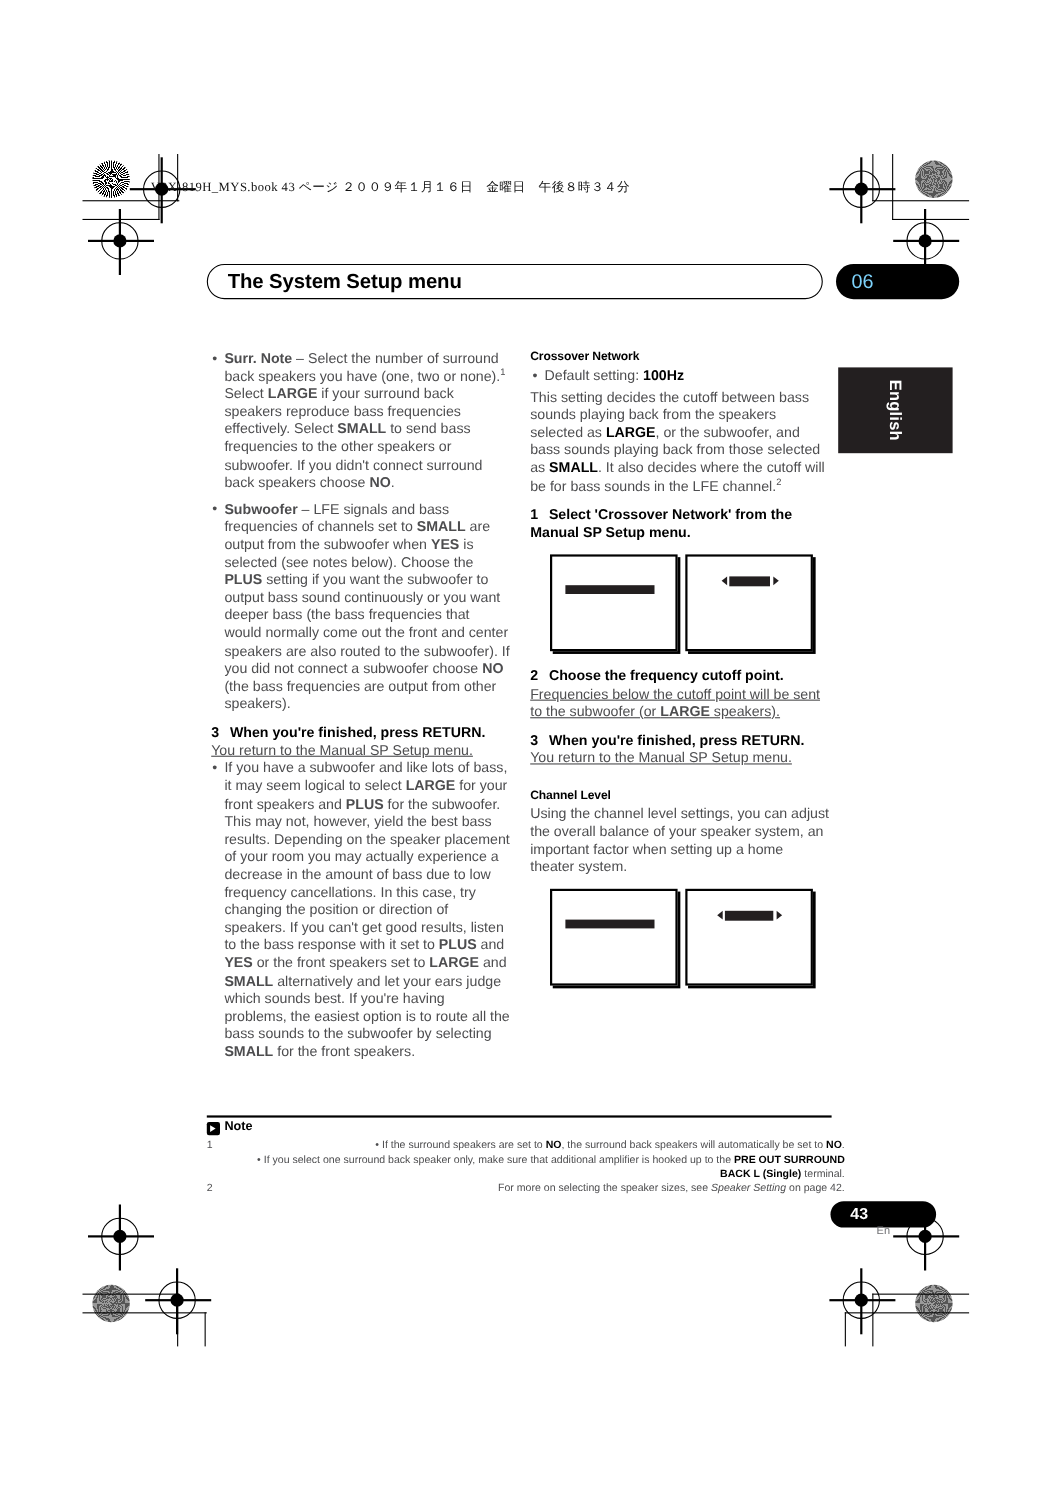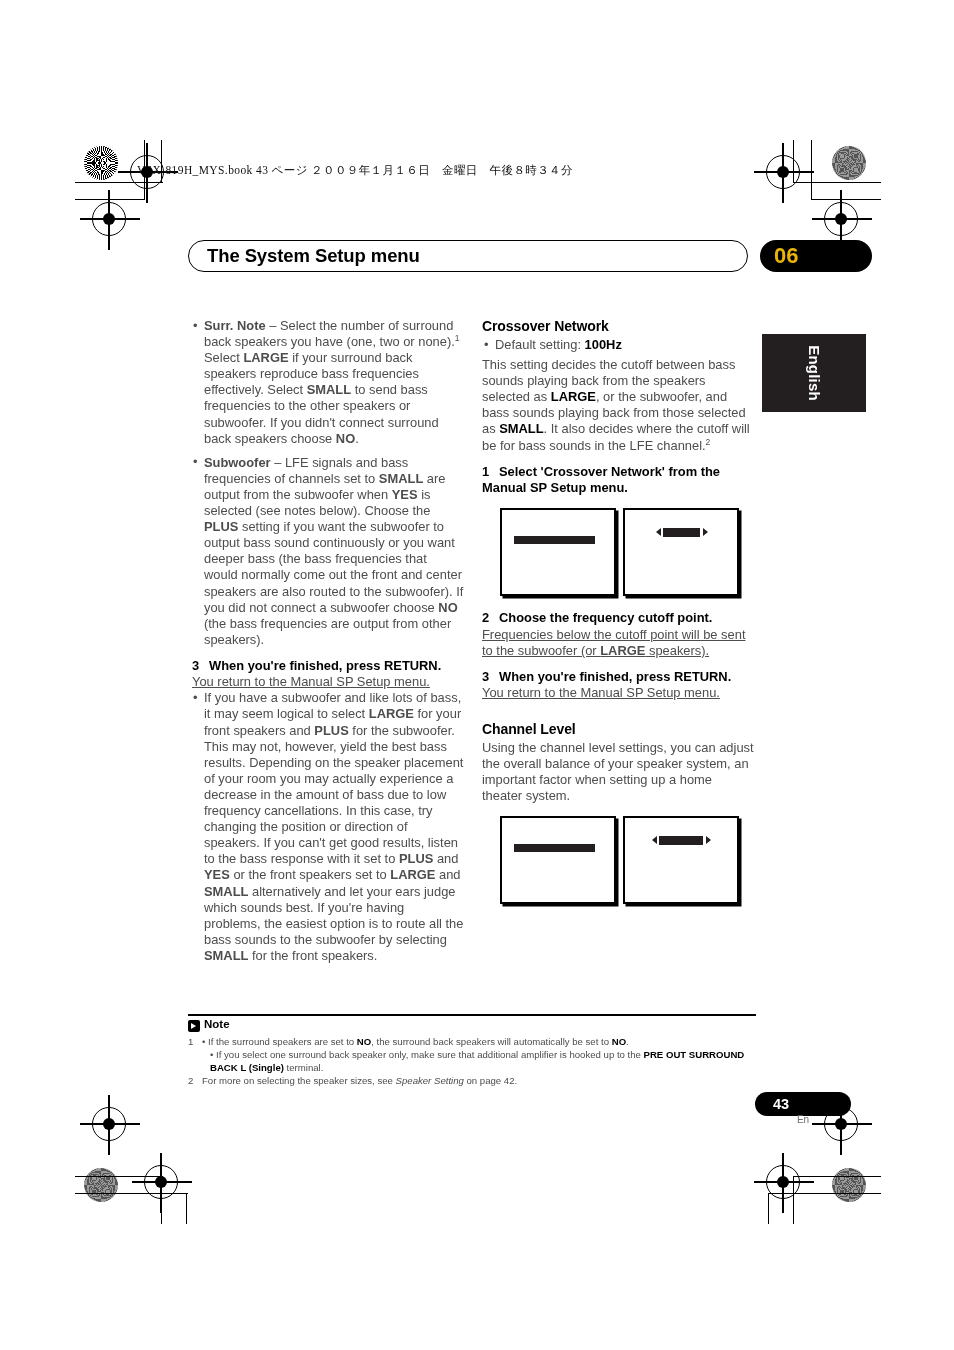--- a/index.html
+++ b/index.html
@@ -53,21 +53,21 @@
   .titlebar .t {
     position:absolute; left:18px; top:50%; transform:translateY(-50%);
     font-size:18.5px; font-weight:bold; letter-spacing:-0.1px; color:#000;
   }
   .chapnum {
     position:absolute; left:760px; top:240px; width:112px; height:32px;
     border-radius:16px; background:#000;
   }
   .chapnum .n {
     position:absolute; left:14px; top:50%; transform:translateY(-50%);
-    color:#eab308; font-size:22px; font-weight:bold;
+    color:#7dd3fc; font-size:18px; font-weight:normal;
   }
 
   
   .langtab {
     position:absolute; left:762px; top:334px; width:104px; height:78px;
     background:#231f20;
   }
   .langtab span {
     position:absolute; left:50%; top:50%;
     transform:translate(-50%,-50%) rotate(90deg);
@@ -99,21 +99,21 @@
   sup { font-size:8.5px; vertical-align:super; line-height:0; }
 
   .stepnum {
     font-size:12.9px; line-height:16.4px; font-weight:bold; color:#000;
     margin-top:10px;
   }
   .stepnum .idx { display:inline-block; width:17px; }
   .steptext { font-size:12.9px; line-height:16.1px; color:#4d4d4f;text-decoration:underline; }
 
   h3.sect {
-    font-size:14px; font-weight:bold; color:#000;
+    font-size:11px; font-weight:bold; color:#000;
     margin:0 0 3px 0; letter-spacing:-0.1px;
   }
   .defaultline {
     font-size:12.9px; line-height:16.1px; color:#4d4d4f;
     padding-left:13px; position:relative; margin-bottom:4px;
   }
   .defaultline::before {
     content:"\2022"; position:absolute; left:2px; top:-0.5px; color:#4d4d4f;
   }
   .defaultline b { color:#000; }
@@ -147,21 +147,21 @@
     position:absolute; top:18px; width:0; height:0;
     border-top:4.5px solid transparent; border-bottom:4.5px solid transparent;
   }
   .arrow-l { border-right:5px solid #231f20; }
   .arrow-r { border-left:5px solid #231f20; }
 
   
   .noterule {
     position:absolute; left:188px; top:1014px; width:568px; height:2.4px; background:#000;
   }
-  .notewrap { position:absolute; left:188px; top:1019px; width:580px; }
+  .notewrap { position:absolute; left:188px; top:1019px; width:580px;text-align:right; }
   .notehead { position:relative; height:15px; margin-bottom:2px; }
   .note-icon {
     position:absolute; left:0; top:1px; width:12px; height:12px;
     background:#000; border-radius:2px;
   }
   .note-icon::after {
     content:""; position:absolute; left:3px; top:2.5px;
     width:0; height:0;
     border-left:5px solid #fff;
     border-top:3.5px solid transparent;

